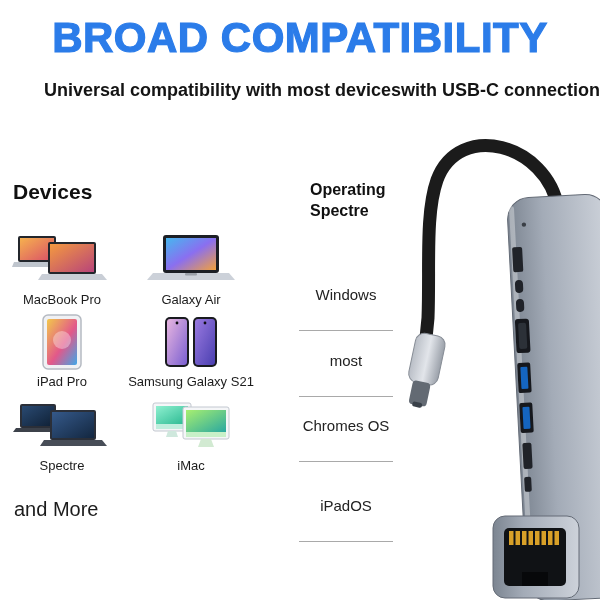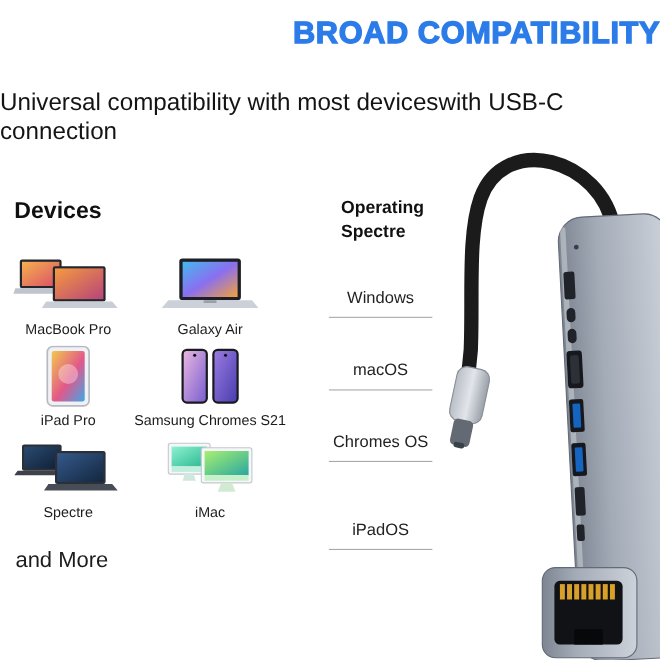--- a/index.html
+++ b/index.html
@@ -2,47 +2,47 @@
 <html><head>
 <meta charset="utf-8">
 <style>
   * { margin:0; padding:0; box-sizing:border-box; }
   html,body { width:600px; height:600px; }
   body { font-family:"Liberation Sans", sans-serif; background:#ffffff; overflow:hidden; }
   .canvas { position:relative; width:600px; height:600px; background:#ffffff; overflow:hidden; }
 
   .title {
     position:absolute; top:14px; left:0; width:100%;
-    text-align:right; font-size:28px; font-weight:800; color:#2b7ce9;
+    text-align:center; font-size:42px; font-weight:800; color:#2b7ce9;
     letter-spacing:0.5px; -webkit-text-stroke:1.2px #2b7ce9;
   }
   .subtitle {
     position:absolute; top:80px; left:0; width:100%;
-    text-align:left; font-size:22px; color:#141414;
+    text-align:right; font-size:18px; color:#141414;font-weight:bold;
   }
 
   .devices-heading {
     position:absolute; left:13px; top:180px;
     font-size:21px; font-weight:700; color:#101010;
   }
   .os-heading {
     position:absolute; left:310px; top:180px; width:95px;
     font-size:16px; font-weight:700; color:#101010; line-height:1.3;
   }
 
   figure.device { position:absolute; display:flex; flex-direction:column; align-items:center; }
   figure.device .dev-icon { display:block; height:56px; }
   figure.device figcaption { margin-top:4px; font-size:13px; color:#1c1c1c; text-align:center; white-space:nowrap; }
 
   .more-label { position:absolute; left:14px; top:498px; font-size:20px; color:#1c1c1c; }
 
   .os-item {
     position:absolute; left:299px; width:94px;
     text-align:center; font-size:15px; color:#222222;
-    padding-bottom:9px; border-bottom:1px solid #a9a9a9;
+    padding-bottom:27px; border-bottom:1px solid #a9a9a9;margin-top:24px;
   }
 
   .product { position:absolute; left:375px; top:128px; width:225px; height:472px; }
 </style>
 </head>
 <body>
 
 <div class="canvas">
 
   <div class="title">BROAD COMPATIBILITY</div>
@@ -126,21 +126,21 @@
           </linearGradient>
         </defs>
         <rect x="24" y="3" width="24" height="50" rx="5" fill="#191a1f"></rect>
         <rect x="26" y="5" width="20" height="46" rx="3" fill="url(#g_sg1)"></rect>
         <circle cx="36" cy="9" r="1.4" fill="#0c0c10"></circle>
         <rect x="52" y="3" width="24" height="50" rx="5" fill="#191a1f"></rect>
         <rect x="54" y="5" width="20" height="46" rx="3" fill="url(#g_sg2)"></rect>
         <circle cx="64" cy="9" r="1.4" fill="#0c0c10"></circle>
       </svg>
     </span>
-    <figcaption>Samsung Chromes S21</figcaption>
+    <figcaption>Samsung Galaxy S21</figcaption>
   </figure>
 
   <figure class="device" style="left:6px; top:398px; width:112px;align-items:center;">
     <span class="dev-icon">
       <svg viewBox="0 0 100 56" width="100" height="56">
         <defs>
           <linearGradient id="g_sp1" x1="0" y1="0" x2="1" y2="1">
             <stop offset="0" stop-color="#2a4a72"></stop>
               <stop offset="1" stop-color="#0f2035"></stop>
           </linearGradient>
@@ -185,21 +185,21 @@
     </span>
     <figcaption>iMac</figcaption>
   </figure>
 
   <div class="more-label">and More</div>
 
   <div class="os-item" style="top:262px;">
     <span>Windows</span>
   </div>
   <div class="os-item" style="top:328px;">
-    <span>macOS</span>
+    <span>most</span>
   </div>
   <div class="os-item" style="top:393px;">
     <span>Chromes OS</span>
   </div>
   <div class="os-item" style="top:473px;">
     <span>iPadOS</span>
   </div>
 
   <div class="product">
     <svg viewBox="0 0 225 472" width="225" height="472">

